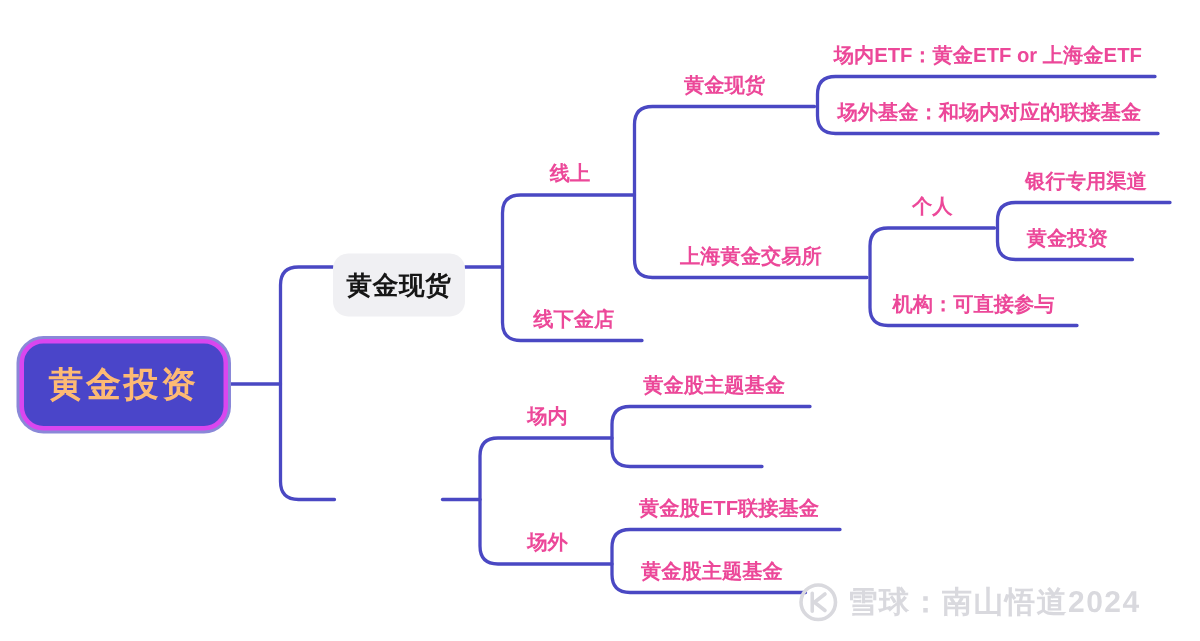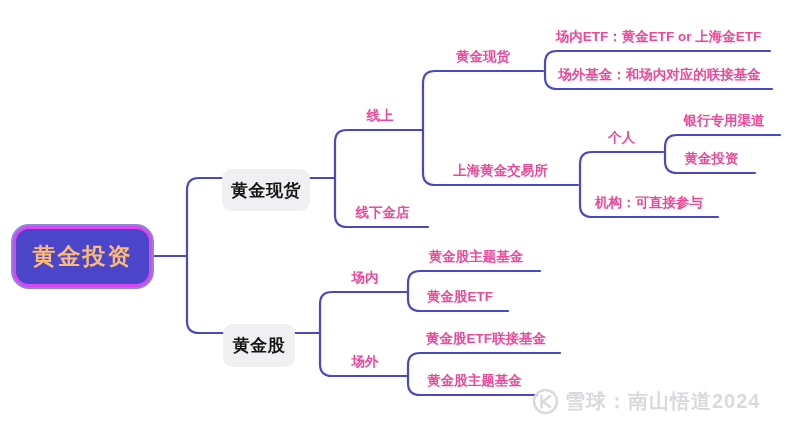--- a/index.html
+++ b/index.html
@@ -56,35 +56,33 @@
 
       <path d="M540,271 H420 Q408,271 408,283 V299 Q408,311 420,311 H508"></path>
 
       <path d="M560,353 H420 Q408,353 408,365 V383 Q408,395 420,395 H537"></path>
     </g>
   </svg>
 
   <div class="root">黄金投资</div>
 
   <div class="node" style="left:222px;top:157px;width:88px;height:42px">黄金现货</div>
-  <div class="node" style="left:223px;top:312px;width:72px;height:43px">黄金股</div>
 
   <div class="lbl" style="left:337px;top:107px;width:86px">线上</div>
   <div class="lbl" style="left:337px;top:204px;width:91px">线下金店</div>
   <div class="lbl" style="left:423px;top:48px;width:120px">黄金现货</div>
   <div class="lbl" style="left:547px;top:28px;width:223px">场内ETF：黄金ETF or 上海金ETF</div>
   <div class="lbl" style="left:423px;top:162px;width:155px">上海黄金交易所</div>
   <div class="lbl" style="left:547px;top:66px;width:225px">场外基金：和场内对应的联接基金</div>
   <div class="lbl" style="left:580px;top:129px;width:83px">个人</div>
   <div class="lbl" style="left:668px;top:112px;width:112px">银行专用渠道</div>
   <div class="lbl" style="left:668px;top:150px;width:87px">黄金投资</div>
   <div class="lbl" style="left:580px;top:194px;width:138px">机构：可直接参与</div>
   <div class="lbl" style="left:322px;top:269px;width:86px">场内</div>
   <div class="lbl" style="left:412px;top:248px;width:128px">黄金股主题基金</div>
-  <div class="lbl" style="left:412px;top:288px;width:96px">黄金股ETF</div>
   <div class="lbl" style="left:412px;top:330px;width:148px">黄金股ETF联接基金</div>
   <div class="lbl" style="left:322px;top:353px;width:86px">场外</div>
   <div class="lbl" style="left:412px;top:372px;width:125px">黄金股主题基金</div>
 
   <div class="watermark">
     <svg width="27" height="27" viewBox="0 0 27 27">
       <circle cx="13.5" cy="13.5" r="11.5" fill="none" stroke="#d9d9de" stroke-width="2.4"></circle>
       <path d="M9.5,7.5 V19.5 M18,8 L11,13.5 L18,19" fill="none" stroke="#d9d9de" stroke-width="2.4" stroke-linecap="round" stroke-linejoin="round"></path>
     </svg>
     <span>雪球：南山悟道2024</span>

